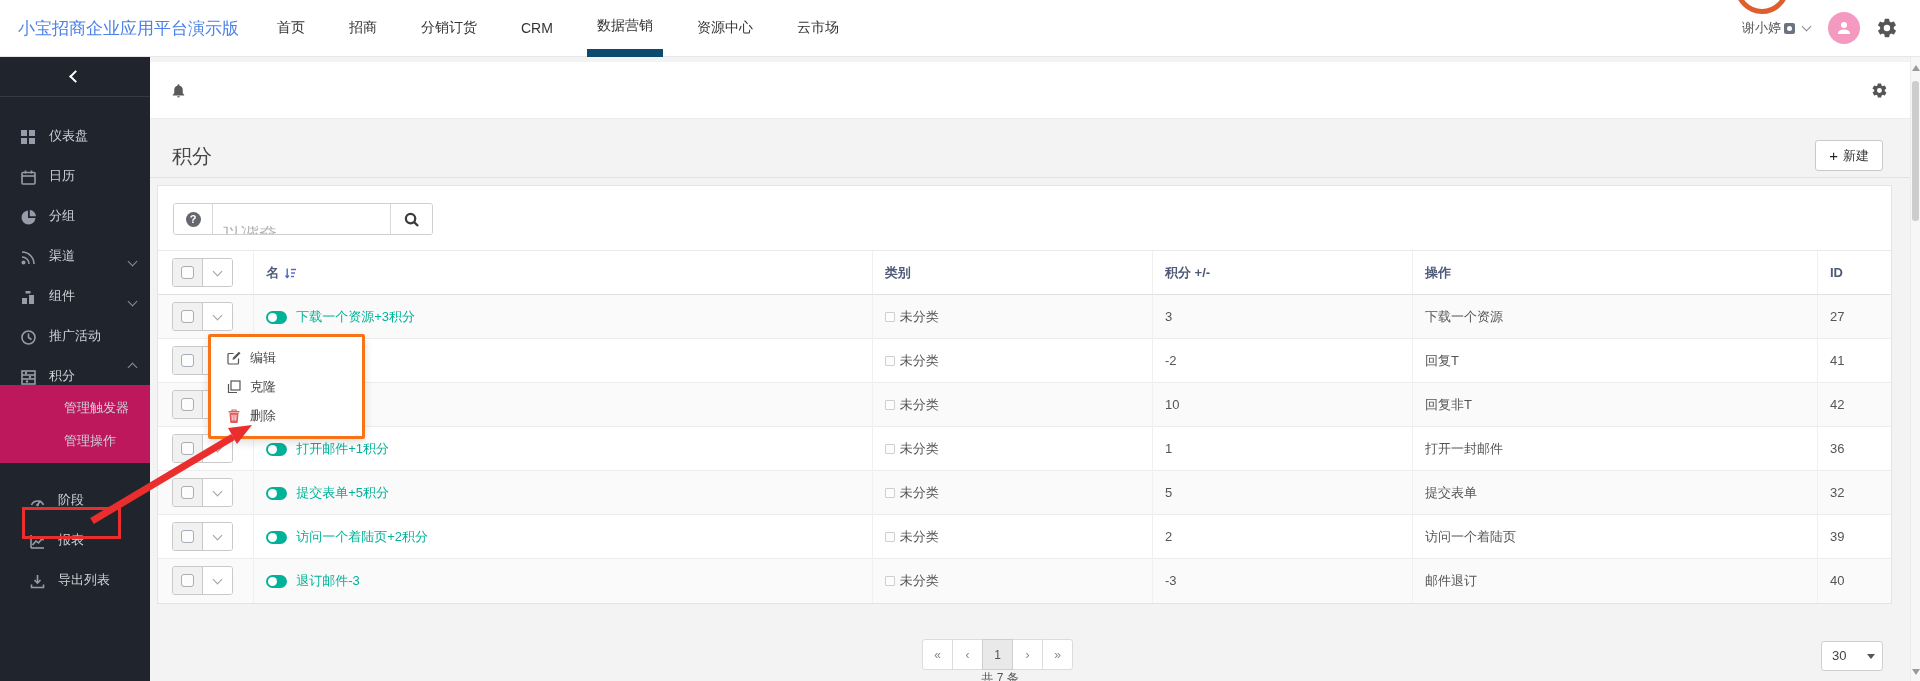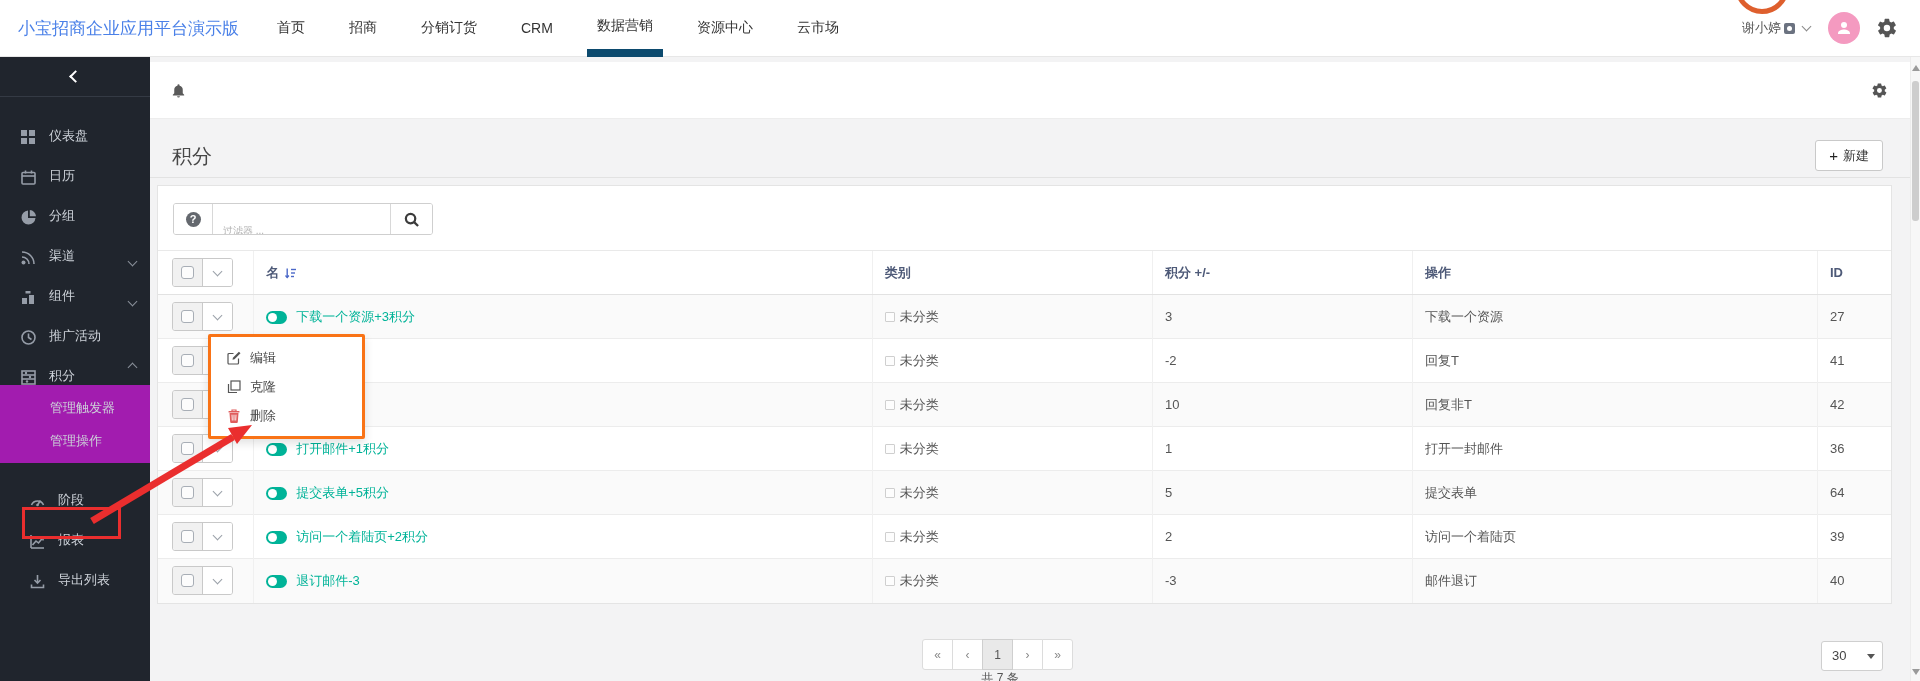--- a/index.html
+++ b/index.html
@@ -28,42 +28,42 @@
   .collapse-row { height:40px; display:flex; align-items:center; justify-content:center; border-bottom:1px solid #343a44; cursor:pointer; }
   .chevron-left { width:9px; height:9px; border-left:2px solid #fff; border-bottom:2px solid #fff; transform:rotate(45deg); }
   .menu { list-style:none; margin-top:8px; }
   .menu-item { height:40px; display:flex; align-items:flex-end; padding-left:21px; color:#ccd1d8; font-size:13px; cursor:pointer; position:relative; }
   .menu-item .mi { width:15px; height:15px; margin-right:13px; flex:none; }
   .menu-item .mi svg { width:15px; height:15px; stroke:#969da8; fill:none; stroke-width:1.6; }
   .menu-item .mi svg .fil { fill:#969da8; stroke:none; }
   .mi-chev { position:absolute; right:14px; width:7px; height:7px; border-right:1.5px solid #8a919b; border-bottom:1.5px solid #8a919b; }
   .mi-chev.down { transform:rotate(45deg); }
   .mi-chev.up { transform:rotate(-135deg); top:19px; }
-  .submenu { list-style:none; background:#a21caf; padding:6px 0; }
+  .submenu { list-style:none; background:#be185d; padding:6px 14px; }
   .submenu-item { height:33px; line-height:33px; padding-left:50px; color:#ccd1d8; font-size:13px; cursor:pointer; }
   .red-box { position:absolute; left:22px; top:507px; width:99px; height:32px; border:3px solid #ea2e2e; z-index:45; pointer-events:none; }
 
   
   .content { position:absolute; left:150px; top:57px; width:1760px; height:624px; background:#f3f3f4; }
   .toolbar { position:absolute; left:0; top:5px; width:1760px; height:57px; background:#fff; border-bottom:1px solid #ededed; }
   .bell { position:absolute; left:20px; top:19px; width:17px; height:19px; }
   .bell svg { width:17px; height:19px; fill:#5a5a5a; }
   .toolbar-gear { position:absolute; right:22px; top:20px; width:17px; height:17px; }
   .toolbar-gear svg { width:17px; height:17px; fill:#555; }
   .page-head { position:absolute; left:0; top:62px; width:1760px; height:59px; border-bottom:1px solid #e2e2e2; }
   .page-title { position:absolute; left:22px; top:24px; font-size:20px; font-weight:normal; color:#474747; }
   .btn-new { position:absolute; right:27px; top:21px; height:31px; padding:0 13px; background:#fff; border:1px solid #c9c9c9; border-radius:3px; font-size:13px; color:#333; display:flex; align-items:center; cursor:pointer; }
   .btn-new .plus { font-size:15px; margin-right:5px; color:#222; }
 
   .card { position:absolute; left:7px; top:128px; width:1735px; background:#fff; border:1px solid #e4e4e4; }
   .filter-row { height:64px; padding:17px 15px 0 15px; }
   .filter-group { display:inline-flex; height:32px; border:1px solid #cfcfcf; border-radius:3px; overflow:hidden; background:#fff; }
   .fg-help { width:39px; display:flex; align-items:center; justify-content:center; border-right:1px solid #d8d8d8; background:#fff; cursor:pointer; }
   .help-circ { width:15px; height:15px; border-radius:50%; background:#64686e; color:#fff; font-size:11px; line-height:15px; text-align:center; font-weight:bold; }
-  .fg-input { width:177px; border:none; outline:none; padding:0 10px; font-size:10px; color:#333;margin-top:22px; }
+  .fg-input { width:177px; border:none; outline:none; padding:0 10px; font-size:18px; color:#333;margin-top:22px; }
   .fg-input::placeholder { color:#b2b2b2; }
   .fg-search { width:42px; display:flex; align-items:center; justify-content:center; border-left:1px solid #d8d8d8; background:#fff; cursor:pointer; }
   .fg-search svg { width:15px; height:15px; stroke:#3c3c3c; stroke-width:2.4; fill:none; }
 
   table.grid { width:100%; border-collapse:collapse; table-layout:fixed; }
   table.grid th { height:44px; text-align:left; font-size:13px; color:#4e5a78; font-weight:bold; border-bottom:1px solid #e2e2e2; border-top:1px solid #e9e9e9; padding-left:12px; }
   table.grid td { height:44px; font-size:13px; color:#555; border-top:1px solid #ececec; padding-left:12px; }
   table.grid th + th, table.grid td + td { border-left:1px solid #f0f0f0; }
   table.grid tbody tr:nth-child(odd) { background:#fafafa; }
   .chk-group { display:inline-flex; height:29px; border:1px solid #c9c9c9; border-radius:3px; overflow:hidden; vertical-align:middle; margin-left:2px; }
@@ -379,21 +379,21 @@
                     <span class="cb"></span>
                   </span>
                   <span class="seg-dd">
                     <span class="dd-chev"></span>
                   </span>
                 </span></td>
             <td><span class="toggle"></span><span class="row-name">提交表单+5积分</span></td>
             <td><span class="cat-sq"></span><span>未分类</span></td>
             <td>5</td>
             <td>提交表单</td>
-            <td>64</td>
+            <td>32</td>
           </tr>
           <tr>
             <td><span class="chk-group">
                   <span class="seg-cb">
                     <span class="cb"></span>
                   </span>
                   <span class="seg-dd">
                     <span class="dd-chev"></span>
                   </span>
                 </span></td>

